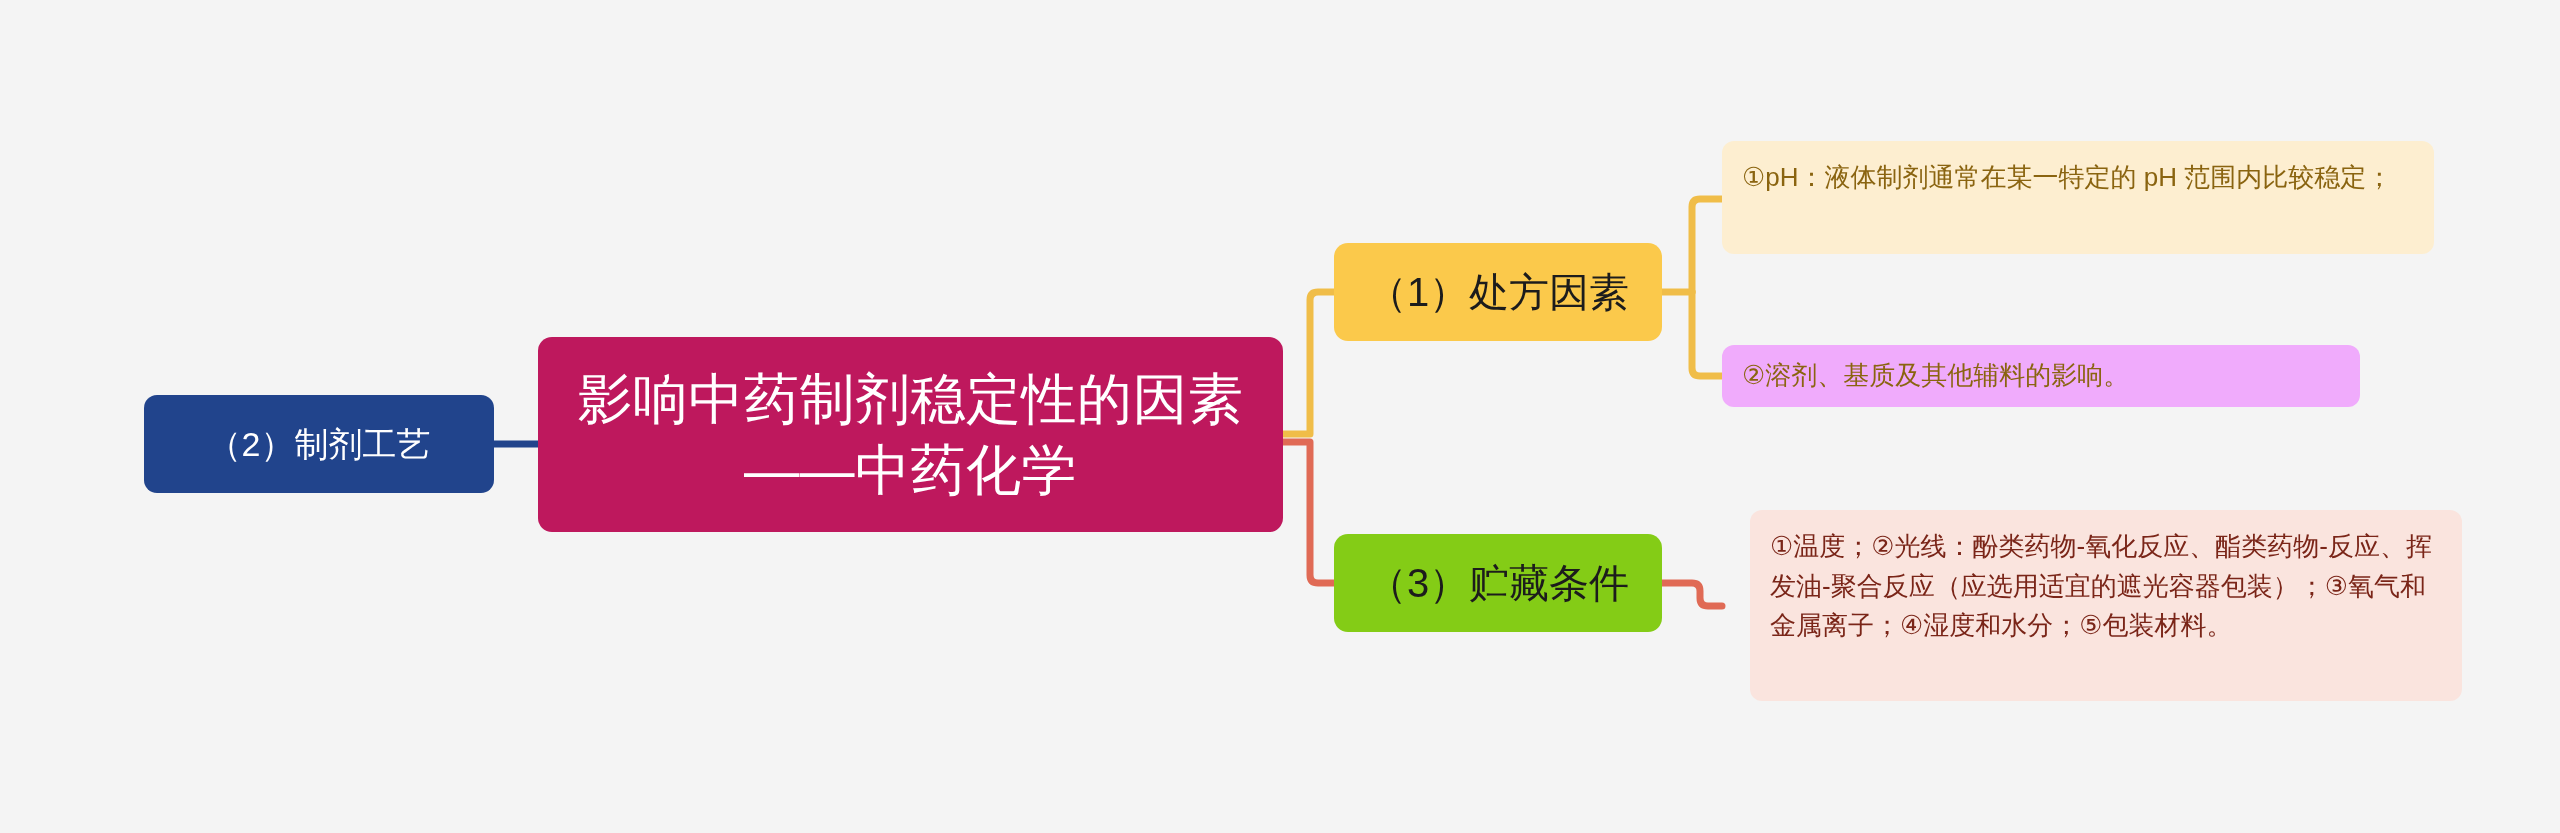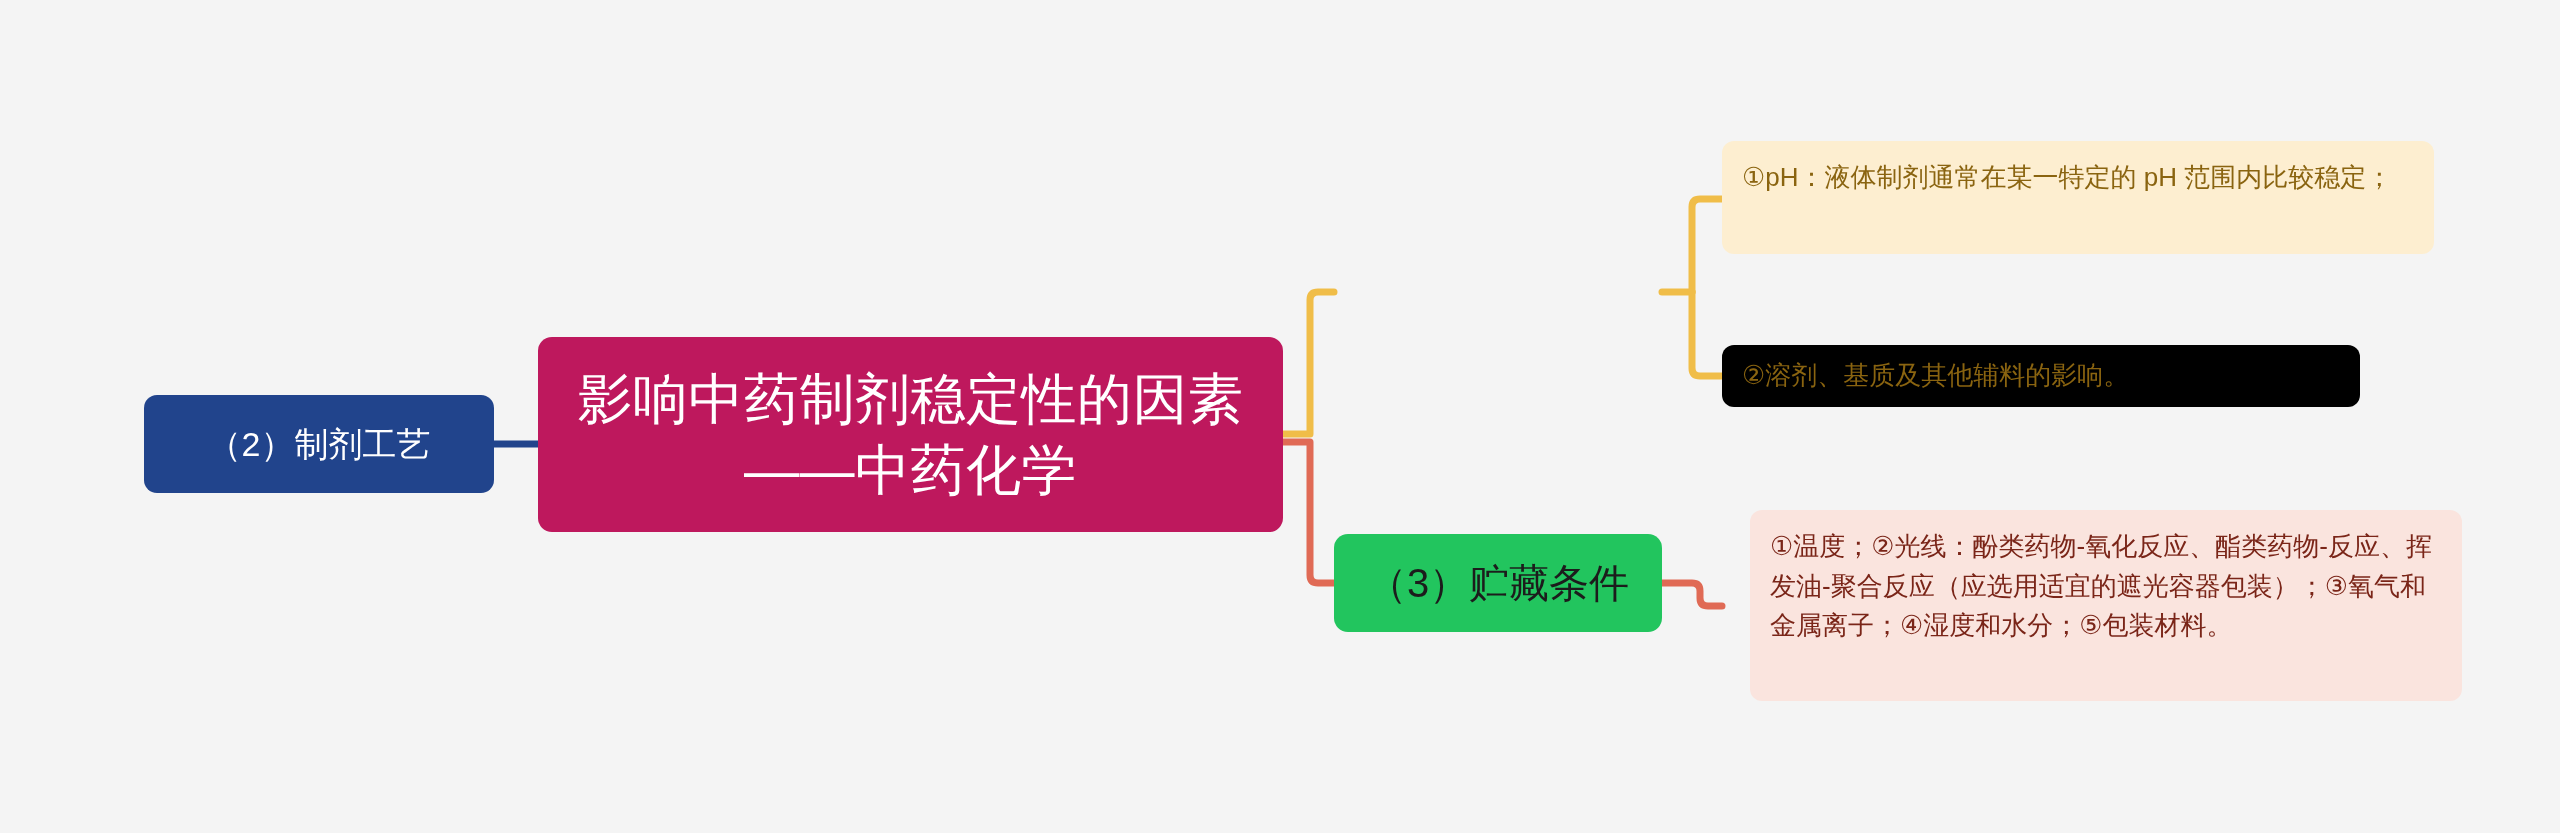--- a/index.html
+++ b/index.html
@@ -94,21 +94,21 @@
     text-align: center;
     white-space: nowrap;
   }
 
   
   .node-branch-red {
     left: 1334px;
     top: 534px;
     width: 328px;
     height: 98px;
-    background: #22c55e;
+    background: #84cc16;
     border-radius: 14px;
     padding: 22px 18px;
   }
   .node-branch-red .node-text {
     color: #1c1c1c;
     font-size: 40px;
     line-height: 1.25;
     text-align: center;
     white-space: nowrap;
   }
@@ -136,21 +136,21 @@
     background: #fdeed0;
     padding: 17px 22px 17px 20px;
   }
   .leaf-yellow-1 .leaf-text { color: #8a6410; }
 
   .leaf-yellow-2 {
     left: 1722px;
     top: 345px;
     width: 638px;
     height: 62px;
-    background: #000000;
+    background: #f0abfc;
     padding: 11px 22px 11px 20px;
     align-items: flex-end;
   }
   .leaf-yellow-2 .leaf-text { color: #8a6410; }
 
   .leaf-red-1 {
     left: 1722px;
     top: 510px;
     width: 712px;
     height: 191px;
@@ -180,20 +180,23 @@
   </svg>
 
   <div class="node node-root">
     <span class="node-text">影响中药制剂稳定性的因素——中药化学</span>
   </div>
 
   <div class="node node-left">
     <span class="node-text">（2）制剂工艺</span>
   </div>
 
+  <div class="node node-branch-yellow">
+    <span class="node-text">（1）处方因素</span>
+  </div>
 
   <div class="node node-branch-red">
     <span class="node-text">（3）贮藏条件</span>
   </div>
 
   <div class="leaf leaf-yellow-1">
     <span class="leaf-text">①pH：液体制剂通常在某一特定的 pH 范围内比较稳定；</span>
   </div>
 
   <div class="leaf leaf-yellow-2">

